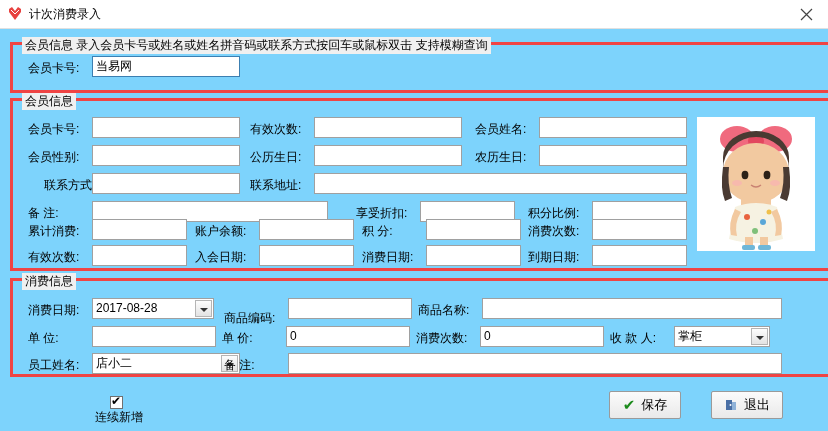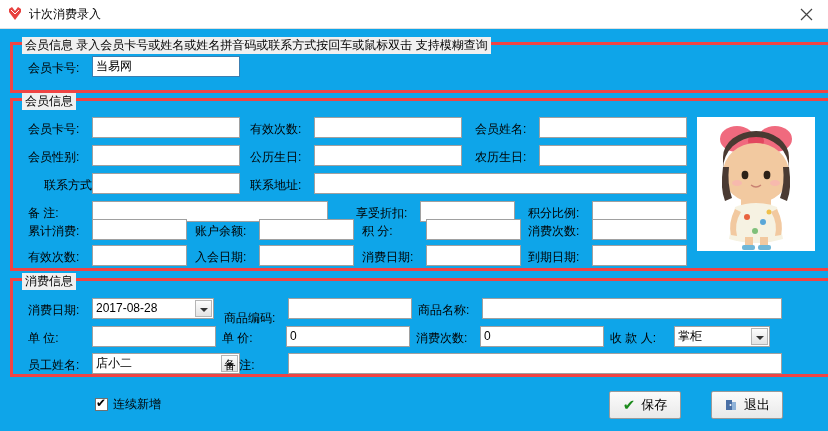--- a/index.html
+++ b/index.html
@@ -12,21 +12,21 @@
     background: #f0f0f0;
     font-family: "Liberation Sans", sans-serif;
     font-size: 12px;
     color: #000;
     overflow: hidden;
   }
   .window {
     position: relative;
     width: 828px;
     height: 431px;
-    background: #0ea5e9;
+    background: #7dd3fc;
     box-sizing: border-box;
   }
   
   .titlebar {
     position: relative;
     height: 28px;
     background: #ffffff;
     border-bottom: 1px solid #e0e0e0;
     display: flex;
     align-items: center;
@@ -138,20 +138,21 @@
     height: 134px;
     background: #ffffff;
     overflow: hidden;
   }
   
   .checkbox-wrap {
     position: absolute;
     display: flex;
     align-items: center;
     font-size: 12px;
+    flex-direction: column;
   }
   .checkbox-box {
     width: 13px;
     height: 13px;
     border: 1px solid #707070;
     background: #fff;
     margin-right: 5px;
     position: relative;
     box-sizing: border-box;
   }

